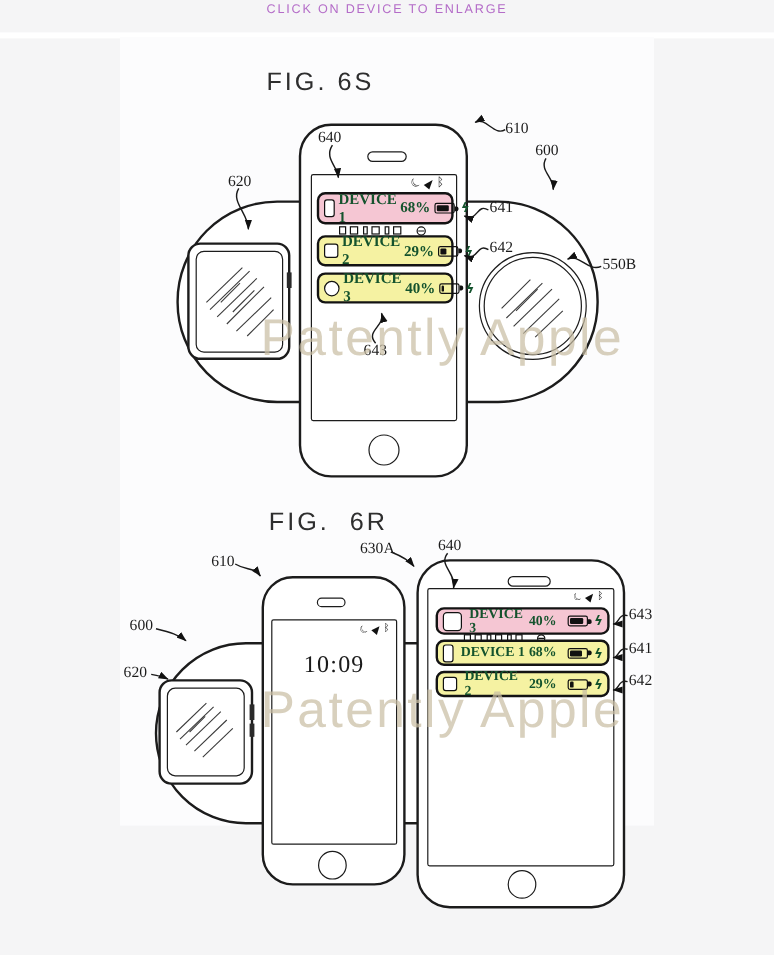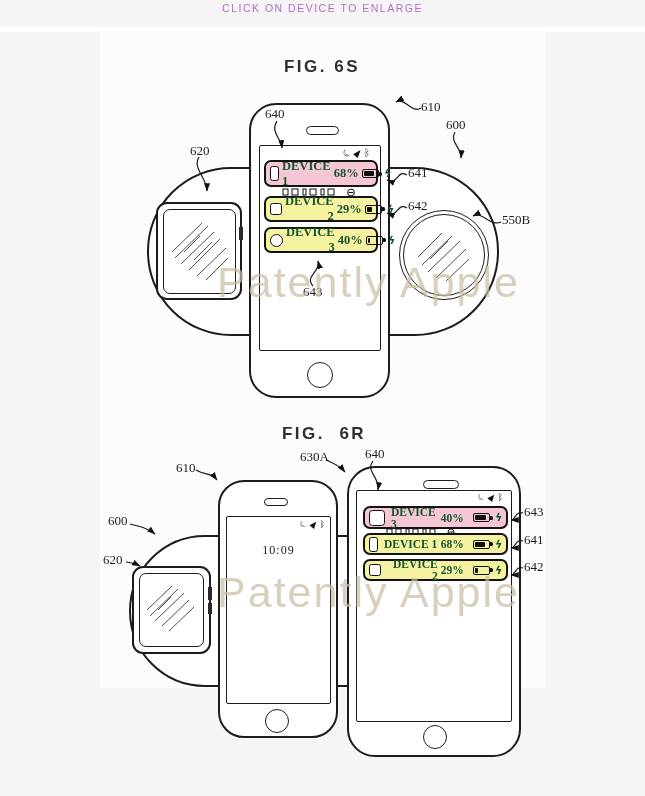--- a/index.html
+++ b/index.html
@@ -6,22 +6,22 @@
   body{width:645px;height:796px;position:relative;background:#f5f5f6;
        font-family:"Liberation Sans", sans-serif;overflow:hidden;}
   .abs{position:absolute;}
 
   
   .banner{top:2px;left:0;width:645px;text-align:center;font-size:10.5px;
           letter-spacing:1.5px;color:#b46cc8;}
   .white-band{top:27px;left:0;width:645px;height:5px;background:#ffffff;}
   .image-bg{top:31px;left:100px;width:445px;height:657px;background:#fcfcfd;}
 
-  .fig-title{width:200px;text-align:center;font-size:17px;letter-spacing:2.5px;
-             color:#2e2e2e;white-space:pre;font-weight:bold;}
+  .fig-title{width:200px;text-align:left;font-size:21px;letter-spacing:2.5px;
+             color:#2e2e2e;white-space:pre;}
 
   
   .shape{position:absolute;background:#fff;border:2px solid #1c1c1c;box-sizing:border-box;}
   .mat{border-radius:84px;}
   .phone{border-radius:27px;border-width:2.3px;}
   .screen{border-radius:2px;border-width:1.7px;}
   .speaker{border-radius:5px;border-width:1.6px;}
   .homebtn{border-radius:50%;border-width:1.7px;}
   .watch{border-radius:11px;border-width:2.4px;}
   .watch-screen{border-radius:7px;border-width:1.8px;}
@@ -37,39 +37,39 @@
             transform:rotate(40deg);}
   .icon-bt{font-size:10px;line-height:10px;font-family:"DejaVu Sans",sans-serif;}
   .statusbar.small .icon-moon,.statusbar.small .icon-bt{font-size:8.5px;line-height:9px;}
   .statusbar.small .icon-nav{border-left-width:3px;border-right-width:3px;border-bottom-width:7px;}
 
   
   .row{position:absolute;display:flex;align-items:center;box-sizing:border-box;
        border:2.2px solid #131313;border-radius:7px;padding:0 4px 0 4px;gap:3px;
        font-family:"Liberation Serif","DejaVu Serif",serif;font-weight:600;color:#14532d;}
   .row.pink{background:#f5c6d3;}
-  .row.yellow{background:#f5f2a2;text-align:right;}
+  .row.yellow{background:#f5f2a2;}
   .row .pct{margin-left:auto;}
   .di-phone{width:9px;height:15px;background:#fff;border:1.6px solid #111;
             border-radius:2.5px;box-sizing:border-box;flex:none;}
   .di-square{width:12px;height:12px;background:#fff;border:1.6px solid #111;
              border-radius:2.5px;box-sizing:border-box;flex:none;}
   .di-circle{width:13px;height:13px;background:#fff;border:1.6px solid #111;
              border-radius:50%;box-sizing:border-box;flex:none;}
   .di-tablet{width:16px;height:16px;background:#fff;border:1.6px solid #111;
              border-radius:3.5px;box-sizing:border-box;flex:none;}
   .batt{width:17px;height:9px;border:1.4px solid #111;border-radius:2px;
         position:relative;box-sizing:border-box;flex:none;margin-right:4px;}
   .batt .fill{position:absolute;left:1px;top:1px;bottom:1px;background:#111;border-radius:1px;}
   .batt::after{content:"";position:absolute;right:-4px;top:1.5px;width:2.5px;height:4px;
                background:#111;border-radius:0 1.5px 1.5px 0;}
   .bolt{font-family:"DejaVu Sans",sans-serif;font-weight:bold;font-size:11px;
         transform:skewX(-8deg);flex:none;margin-left:-2px;}
 
-  .clock{font-family:"Liberation Serif","DejaVu Serif",serif;font-size:12px;
+  .clock{font-family:"Liberation Serif","DejaVu Serif",serif;font-size:20px;
          letter-spacing:1px;color:#1a1a1a;}
 
   .ref{font-family:"Liberation Serif","DejaVu Serif",serif;font-size:13px;color:#1b1b1b;}
 
   .watermark{width:392px;text-align:right;font-size:43px;letter-spacing:2px;
              color:rgba(201,190,164,0.72);white-space:nowrap;z-index:60;}
 
   svg.overlay{position:absolute;top:0;left:0;z-index:50;pointer-events:none;}
   .hatch{position:absolute;pointer-events:none;}
 </style>

